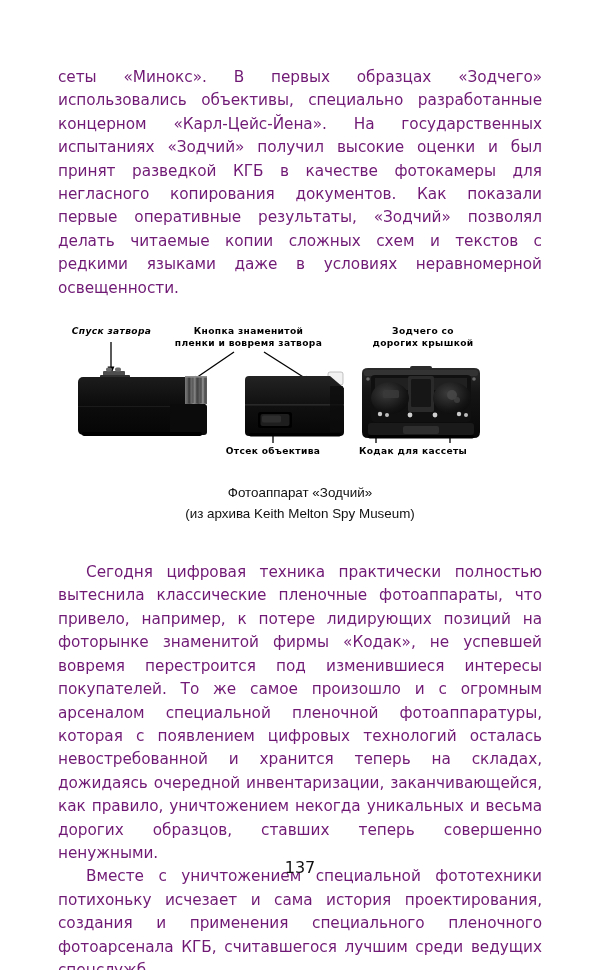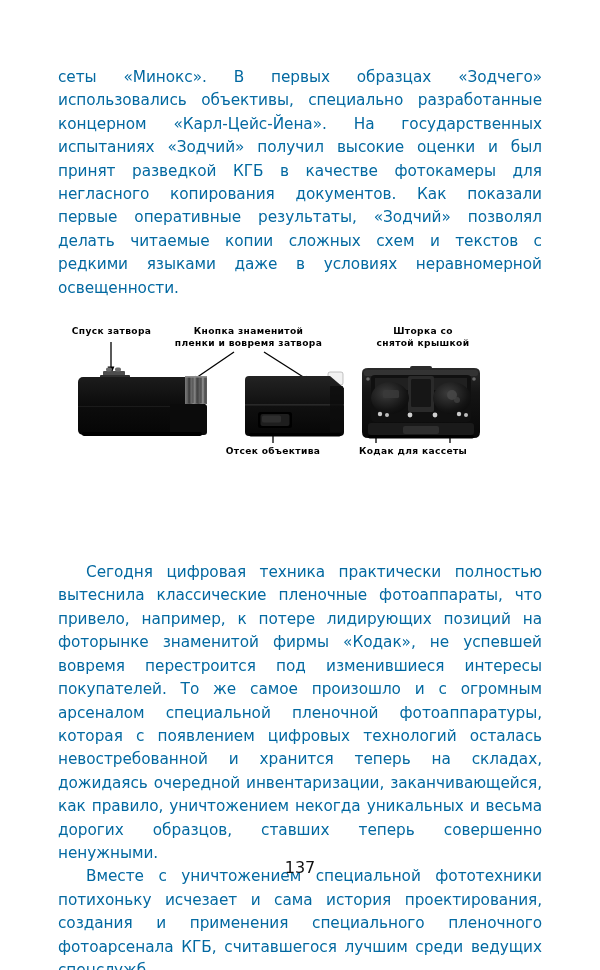--- a/index.html
+++ b/index.html
@@ -27,21 +27,21 @@
     top: 66px;
     width: 484px;
   }
   p.body-text {
     margin: 0;
     font-size: 15.3px;
     line-height: 23.4px;
     text-align: justify;
     text-justify: inter-word;
     font-family: "DejaVu Sans", sans-serif;
-    color: #0369a1;
+    color: #701a75;
     letter-spacing: -0.05px;
     hyphens: manual;
   }
   p.body-text.indent {
     text-indent: 28px;
   }
 
   
   .figure {
     position: relative;
@@ -221,32 +221,36 @@
 
           <circle cx="310" cy="59" r="1.8" fill="#6a6a6a"></circle>
           <circle cx="416" cy="59" r="1.8" fill="#6a6a6a"></circle>
 
           <rect x="310" y="103" width="106" height="12" rx="3" fill="#1a1a1a"></rect>
           <rect x="345" y="106" width="36" height="8" rx="2" fill="#2e2e2e"></rect>
           <rect x="310" y="115" width="106" height="3.5" rx="1.7" fill="#000"></rect>
         </g>
       </svg>
 
-      <div class="fig-label" style="left: 0px; top: 6px; width: 107px;">Спуск затвора</div>
+      <div class="fig-label" style="left: 0px; top: 6px; width: 107px; font-style: italic;">Спуск затвора</div>
 
       <div class="fig-label" style="left: 118px; top: 6px; width: 145px;">Кнопка знаменитой</div>
       <div class="fig-label" style="left: 108px; top: 17.5px; width: 165px;">пленки и вовремя затвора</div>
 
-      <div class="fig-label" style="left: 310px; top: 6px; width: 110px;">Шторка со</div>
-      <div class="fig-label" style="left: 305px; top: 17.5px; width: 120px;">снятой крышкой</div>
+      <div class="fig-label" style="left: 310px; top: 6px; width: 110px;">Зодчего со</div>
+      <div class="fig-label" style="left: 305px; top: 17.5px; width: 120px;">дорогих крышкой</div>
 
       <div class="fig-label" style="left: 155px; top: 126px; width: 120px;">Отсек объектива</div>
 
       <div class="fig-label" style="left: 294px; top: 126px; width: 122px;">Кодак для кассеты</div>
 
+      <div class="caption" style="position:absolute; left:0; top:148px; width:484px;">
+        <div>Фотоаппарат «Зодчий»</div>
+        <div>(из архива Keith Melton Spy Museum)</div>
+      </div>
     </div>
 
     <div class="gap-after-figure"></div>
 
     <p class="body-text indent">Сегодня цифровая техника практически полностью вытеснила классические пленочные фотоаппараты, что привело, например, к потере лидирующих позиций на фоторынке знаменитой фирмы «Кодак», не успевшей вовремя перестроится под изменившиеся интересы покупателей. То же самое произошло и с огромным арсеналом специальной пленочной фотоаппаратуры, которая с появлением цифровых технологий осталась невостребованной и хранится теперь на складах, дожидаясь очередной инвентаризации, заканчивающейся, как правило, уничтожением некогда уникальных и весьма дорогих образцов, ставших теперь совершенно ненужными.</p>
     <p class="body-text indent">Вместе с уничтожением специальной фототехники потихоньку исчезает и сама история проектирования, создания и применения специального пленочного фотоарсенала КГБ, считавшегося лучшим среди ведущих спецслужб</p>
   </div>
 
   <div class="page-number">137</div>
 </div>

